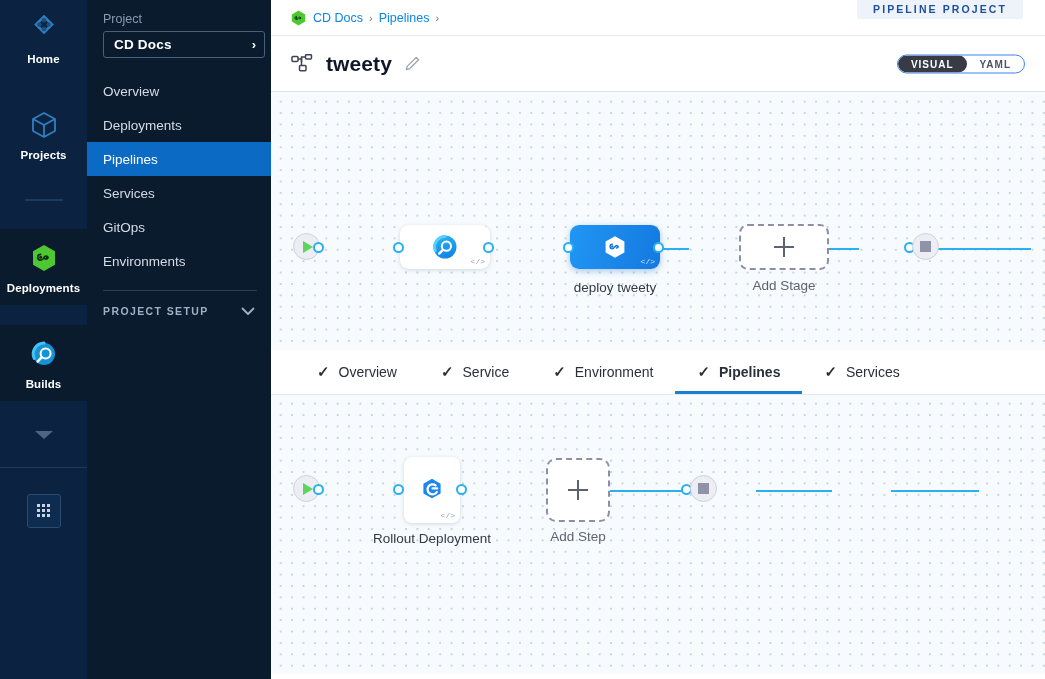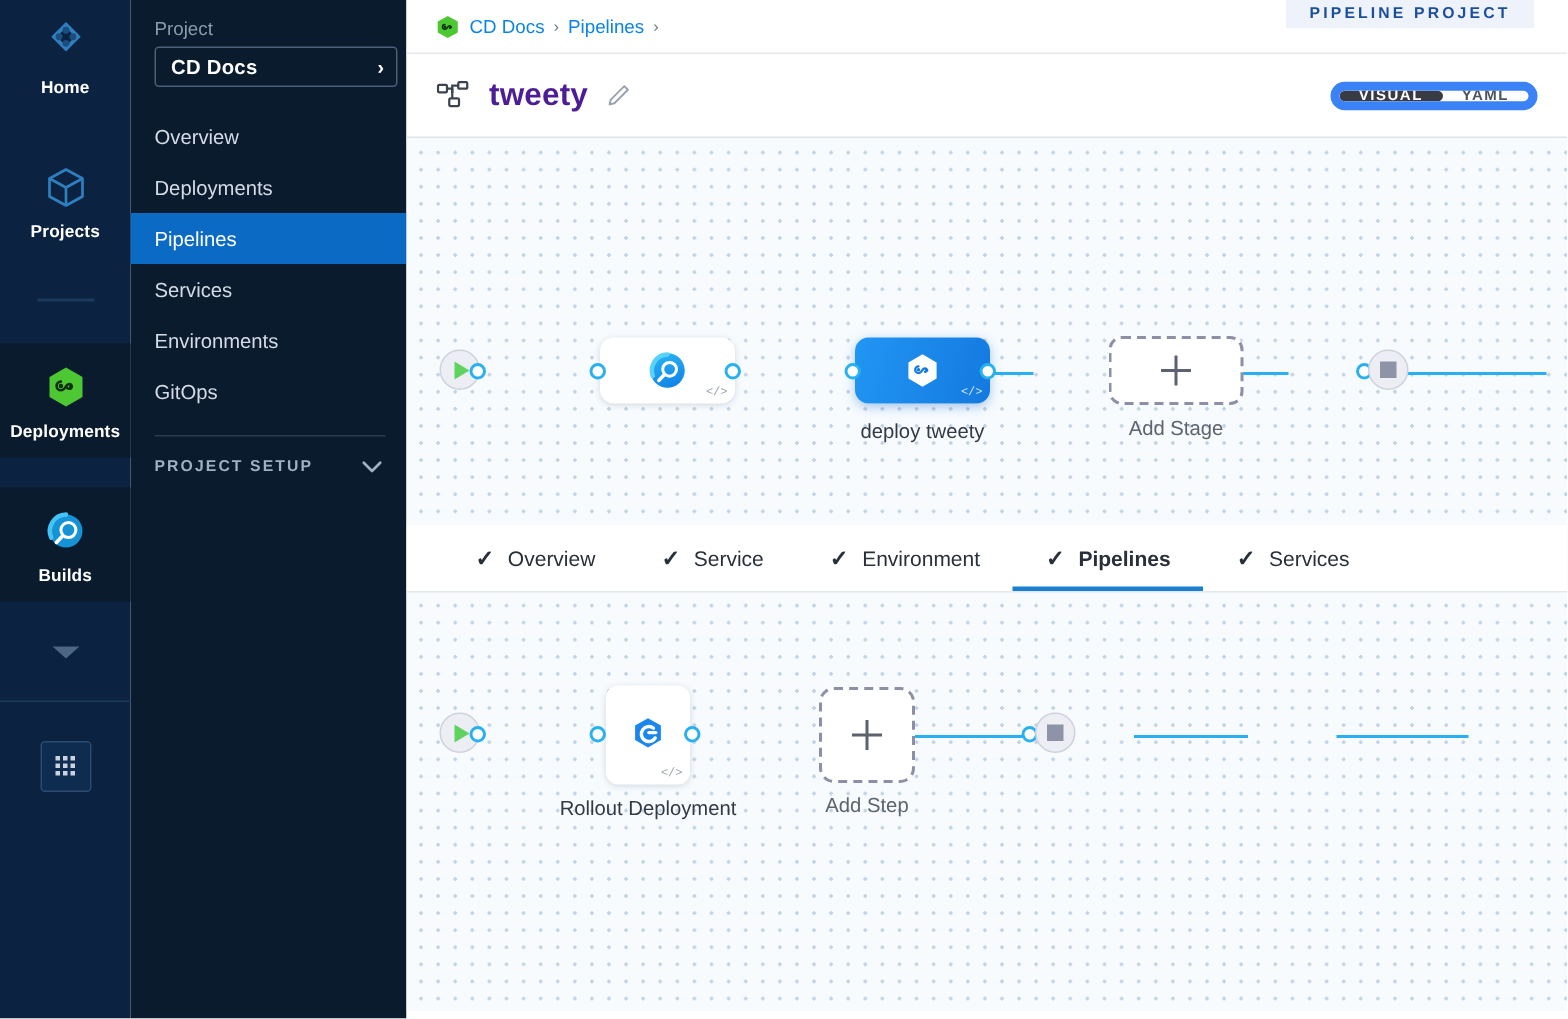--- a/index.html
+++ b/index.html
@@ -99,26 +99,26 @@
     clip-path: polygon(10px 0, 100% 0, 100% 100%, calc(100% - 10px) 100%, 0 100%, 0 0);
     border-radius: 0 0 2px 2px;
   }
   .studio-badge::before{content:"";}
 
   .title-bar {
     height: 56px; display:flex; align-items:center; padding-left:20px;
     border-bottom:1px solid #dfe4ea; position:relative; background:#fff;
   }
   .title-icon { width:24px; height:20px; margin-right:11px; }
-  .pipeline-title { font-size:21px; font-weight:bold; color:#4c1d95; letter-spacing:.1px; }
+  .pipeline-title { font-size:21px; font-weight:bold; color:#0f172a; letter-spacing:.1px; }
   .edit-icon { margin-left:12px; cursor:pointer; }
 
   .mode-toggle {
     position:absolute; right:20px; top:50%; transform:translateY(-50%);
-    height:19px; border:6px solid #3b82f6; border-radius:10px;
+    height:19px; border:1px solid #3b82f6; border-radius:10px;
     display:flex; align-items:stretch; background:#fff; overflow:hidden;
     cursor:pointer;
   }
   .mode-opt {
     display:flex; align-items:center; justify-content:center;
     font-size:10px; font-weight:bold; letter-spacing:1px;
     padding: 0 13px; color:#4a5362;
   }
   .mode-opt.sel { background:#383b44; color:#fff; border-radius:10px; }
 
@@ -322,24 +322,24 @@
       <div class="sb-item">
           <span>Deployments</span>
         </div>
       <div class="sb-item active">
           <span>Pipelines</span>
         </div>
       <div class="sb-item">
           <span>Services</span>
         </div>
       <div class="sb-item">
-          <span>Environments</span>
+          <span>GitOps</span>
         </div>
       <div class="sb-item">
-          <span>GitOps</span>
+          <span>Environments</span>
         </div>
     </div>
 
     <div class="sb-divider"></div>
 
     <div class="sb-setup">
       <span>PROJECT SETUP</span>
       <span>
         <svg width="14" height="9" viewBox="0 0 14 9">
             <path d="M1.5 1.5 L7 7 L12.5 1.5" fill="none" stroke="#9fb0c4" stroke-width="1.8" stroke-linecap="round" stroke-linejoin="round"></path>

